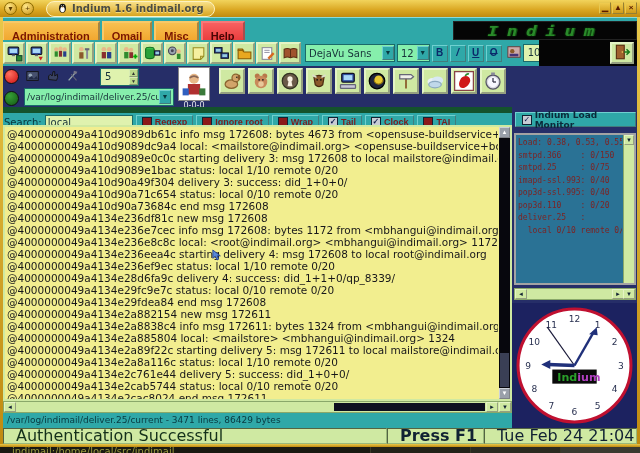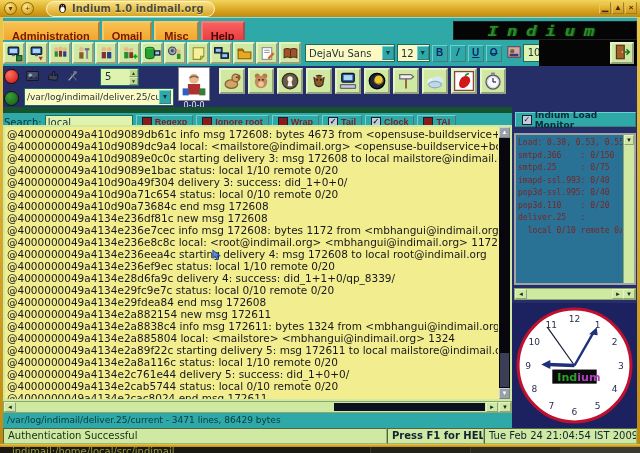--- a/index.html
+++ b/index.html
@@ -28,21 +28,21 @@
   .logo-text{font-family:"DejaVu Sans Mono",monospace;font-weight:bold;font-style:italic;
     font-size:14px;color:#2a8a2a;letter-spacing:7px;transform:scaleX(1.25);
     text-shadow:0 0 2px #0d4d0d,1px 0 0 #145214}
   
   .toolbar1{position:absolute;left:0;top:40px;width:640px;height:26px;background:#2fa8a8;display:flex;align-items:center}
   .toolbar1 .blackfill{position:absolute;right:3px;top:0;width:98px;height:26px;background:#050505}
   .tbtn{width:22px;height:22px;margin-left:1px;background:#cfe9a2;border:2px outset #e4f4c4;
     padding:0;display:flex;align-items:center;justify-content:center}
   .tbtn svg{width:17px;height:17px}
   .font-area{display:flex;align-items:center;margin-left:4px;gap:2px}
-  .combo{display:flex;align-items:center;background:#fef9c3;border:1px solid #1a6a6a;height:16px}
+  .combo{display:flex;align-items:center;background:#86efac;border:1px solid #1a6a6a;height:16px}
   .combo .val{padding:0 3px;font-size:10px;color:#17323a;white-space:nowrap}
   .combo .drop{width:12px;height:14px;background:#2fa8a8;border:1px outset #6fd0d0;
     font-size:7px;color:#07383f;line-height:12px;text-align:center;padding:0}
   .fmt-btn{width:16px;height:17px;background:#2fa8a8;border:1px outset #6fd0d0;
     font-size:10px;font-weight:bold;color:#0a2a6a;padding:0;line-height:14px}
   .spinner{display:flex;height:16px;border:1px solid #1a6a6a;background:#dff2ae}
   .spinner .sval{padding:0 4px;font-size:10px;color:#17323a;line-height:15px}
   .spin-arrows{display:flex;flex-direction:column;width:9px}
   .spin-arrows button{flex:1;font-size:5px;line-height:5px;padding:0;background:#bcd98a;border:1px outset #d8ecb4;color:#333}
   .exitbtn{position:absolute;right:6px;top:2px;width:24px;height:22px;background:#cfe9a2;
@@ -88,22 +88,22 @@
   
   .hscroll{position:absolute;left:3px;top:401px;width:509px;height:12px;background:#cfe9a2;
     border:1px solid #8aa86a;box-sizing:border-box}
   .hs-arrow{position:absolute;top:0;width:12px;height:10px;background:#cfe9a2;border:1px outset #e4f4c4;
     box-sizing:border-box;font-size:6px;line-height:8px;text-align:center;color:#123;padding:0}
   .hs-thumb{position:absolute;top:1px;height:8px;background:#0d1020}
   
   .infobar{position:absolute;left:3px;top:413px;width:509px;height:15px;background:#2fa8a8;
     font-size:9px;color:#083840;line-height:15px;padding-left:4px;box-sizing:border-box;white-space:nowrap}
   .statusbar{position:absolute;left:3px;top:428px;width:634px;height:16px;background:#cfe9a2;display:flex}
-  .status-cell{border:1px inset #9ab87a;font-size:10px;color:#14301a;line-height:13px;
-    padding:0 4px;box-sizing:border-box;white-space:nowrap;overflow:hidden}
+  .status-cell{border:1px inset #9ab87a;font-size:16px;color:#14301a;line-height:13px;
+    padding:0 12px;box-sizing:border-box;white-space:nowrap;overflow:hidden}
   .status-auth{width:384px}
   .status-help{width:97px;text-align:center;font-weight:bold;color:#123}
   .status-date{flex:1;color:#123}
   
   .rightpanel{position:absolute;left:512px;top:107px;width:125px;height:321px;background:#262e68}
   .lm-header{position:absolute;left:3px;top:5px;right:1px;height:15px;background:#2fa8a8;
     border:1px outset #6fd0d0;display:flex;align-items:center;gap:3px;padding-left:6px;box-sizing:border-box}
   .lm-header .lbl{font-size:9px;color:#0a2a3a;font-weight:bold}
   .lm-frame{position:absolute;left:2px;top:26px;right:1px;height:152px;background:#2a7295;
     border:2px solid #a3a3a3;box-sizing:border-box}
@@ -132,21 +132,21 @@
   <div class="title-pill">
     <span>
       <svg viewBox="0 0 16 16" width="11" height="13">
           <ellipse cx="8" cy="9" rx="5" ry="6.5" fill="#111"></ellipse>
           <ellipse cx="8" cy="11" rx="3.2" ry="4" fill="#fff"></ellipse>
           <circle cx="6.5" cy="5.5" r="0.8" fill="#fff"></circle>
           <circle cx="9.5" cy="5.5" r="0.8" fill="#fff"></circle>
           <path d="M7 7 h2 l-1 1.6 z" fill="#f0a020"></path>
         </svg>
     </span>
-    <span class="title-text">Indium 1.0 indimail.org</span>
+    <span class="title-text">Indium 1.6 indimail.org</span>
   </div>
   <div class="tb-right">
     <button class="tb-sq">▁</button>
     <button class="tb-sq">▲</button>
     <button class="tb-sq">×</button>
   </div>
 </div>
 
 <div class="menubar">
   <div class="menu-items">

